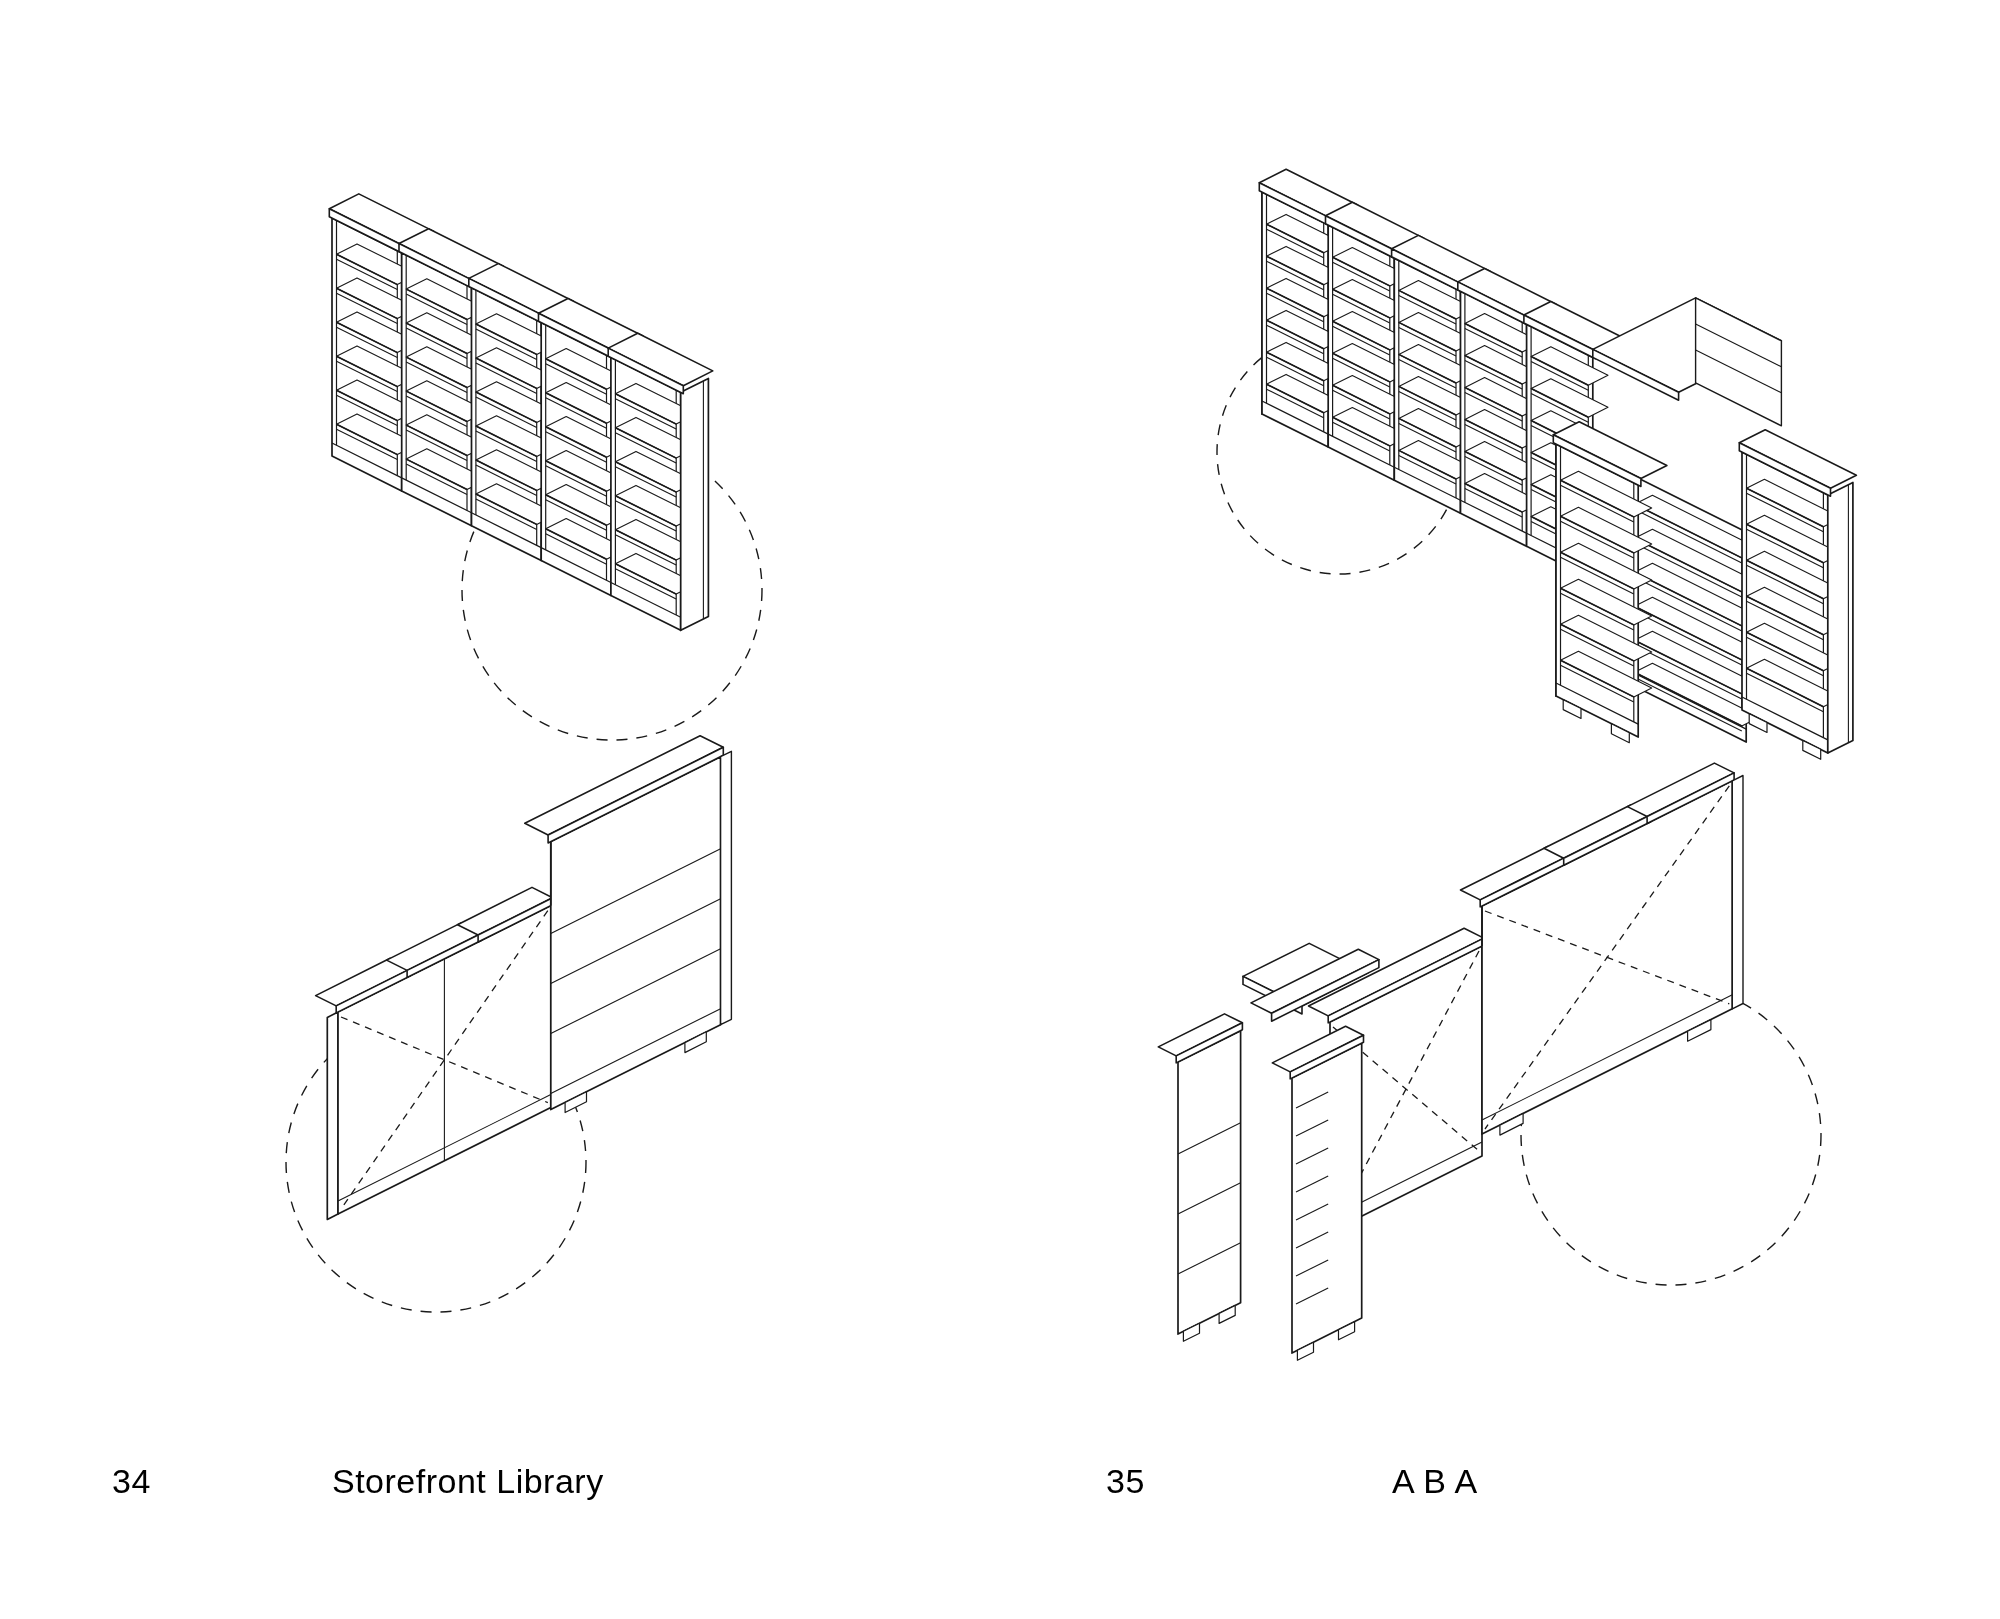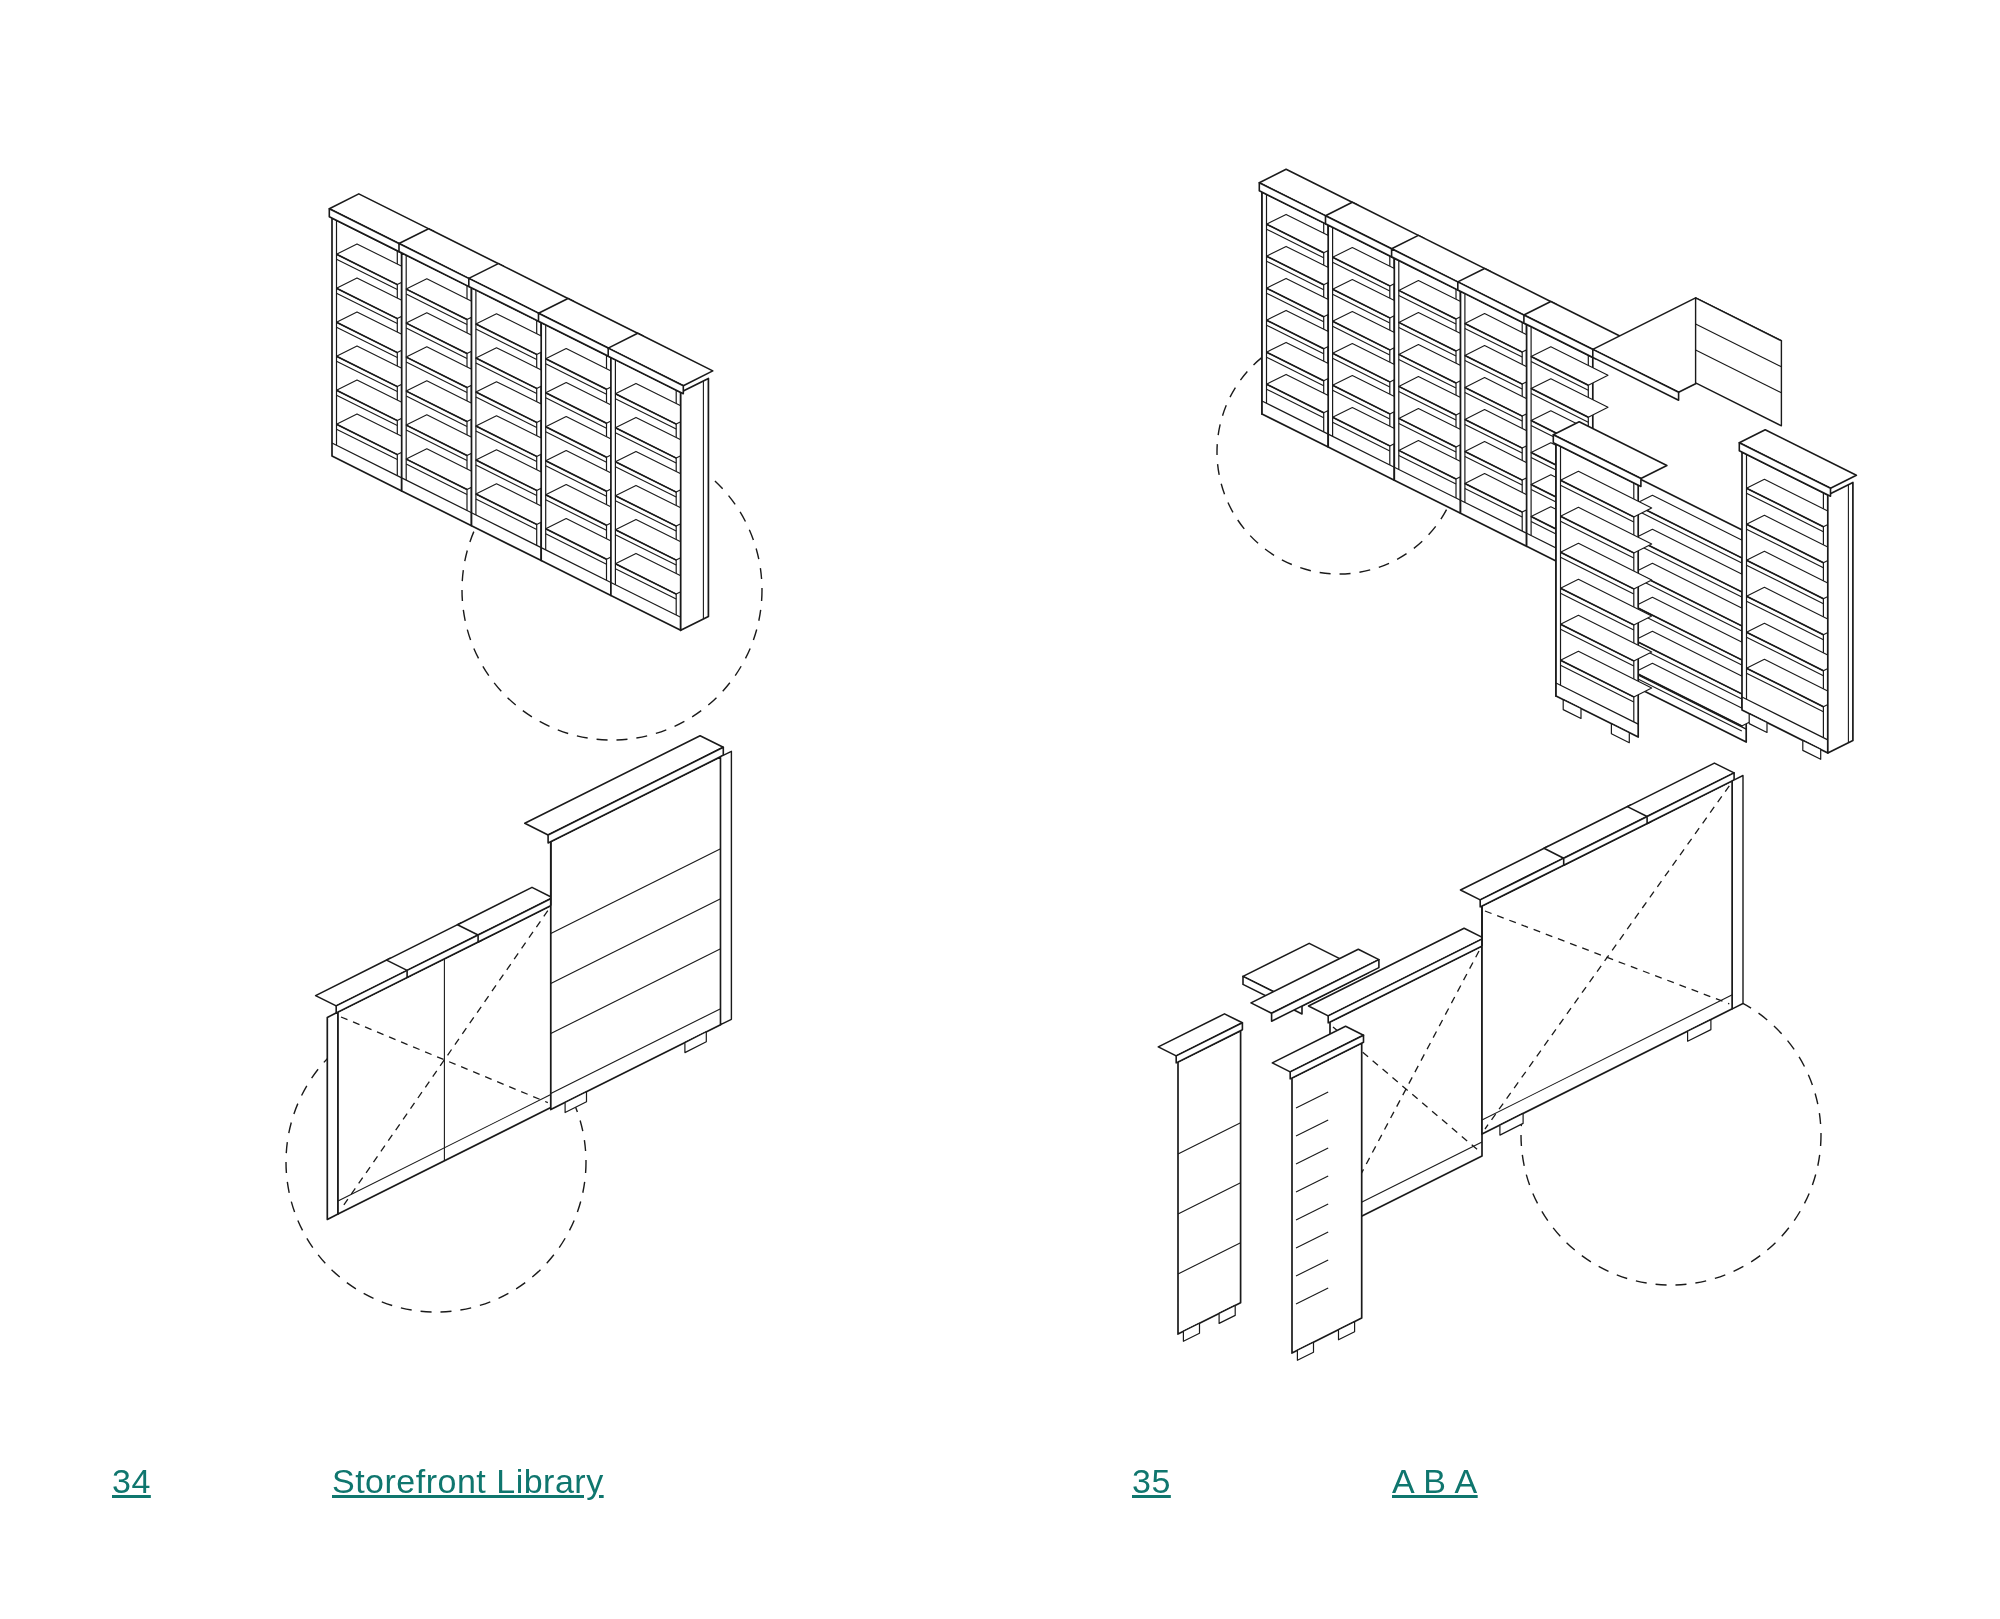--- a/index.html
+++ b/index.html
@@ -3,24 +3,23 @@
 <meta charset="utf-8">
 <style>
   html,body{margin:0;padding:0;background:#ffffff;}
   .page{position:relative;width:2000px;height:1619px;background:#ffffff;overflow:hidden;}
   #art{position:absolute;left:0;top:0;}
   .cap{
     position:absolute;
     top:1462px;
     font-family:"Liberation Sans", sans-serif;
     font-size:34px;
-    color:#0f766e;
+    color:#000000;
     letter-spacing:0.5px;
     white-space:nowrap;
-    text-decoration:underline;
   }
 </style>
 </head>
 <body>
 
 <div class="page">
   <svg id="art" width="2000" height="1619" viewBox="0 0 2000 1619">
       <g>
         <circle cx="612" cy="590" r="150" fill="none" stroke="#1a1a1a" stroke-width="1.4" stroke-dasharray="11 9"></circle>
         <path d="M332.0,218.0 L 401.7,252.9 L 401.7,490.9 L 332.0,456.0 Z" fill="#fff" stroke="#1a1a1a" stroke-width="1.7" stroke-linejoin="round"></path>
@@ -432,16 +431,16 @@
         <path d="M1290.2,1071.9 L 1363.5,1035.2 L 1345.6,1026.3 L 1272.3,1062.9 Z" fill="#fff" stroke="#1a1a1a" stroke-width="1.6" stroke-linejoin="round"></path>
         <path d="M1290.2,1071.9 L 1363.5,1035.2 L 1363.5,1042.2 L 1290.2,1078.9 Z" fill="#fff" stroke="#1a1a1a" stroke-width="1.6" stroke-linejoin="round"></path>
         <path d="M1297.4,1350.3 L 1313.5,1342.3 L 1313.5,1352.3 L 1297.4,1360.3 Z" fill="#fff" stroke="#1a1a1a" stroke-width="1.2" stroke-linejoin="round"></path>
         <path d="M1338.5,1329.8 L 1354.6,1321.7 L 1354.6,1331.7 L 1338.5,1339.8 Z" fill="#fff" stroke="#1a1a1a" stroke-width="1.2" stroke-linejoin="round"></path>
       </g>
     </svg>
 
   <div>
     <span class="cap" style="left:112px">34</span>
     <span class="cap" style="left:332px">Storefront Library</span>
-    <span class="cap" style="left:1132px">35</span>
+    <span class="cap" style="left:1106px">35</span>
     <span class="cap" style="left:1392px">A B A</span>
   </div>
 </div>
 
 </body></html>

